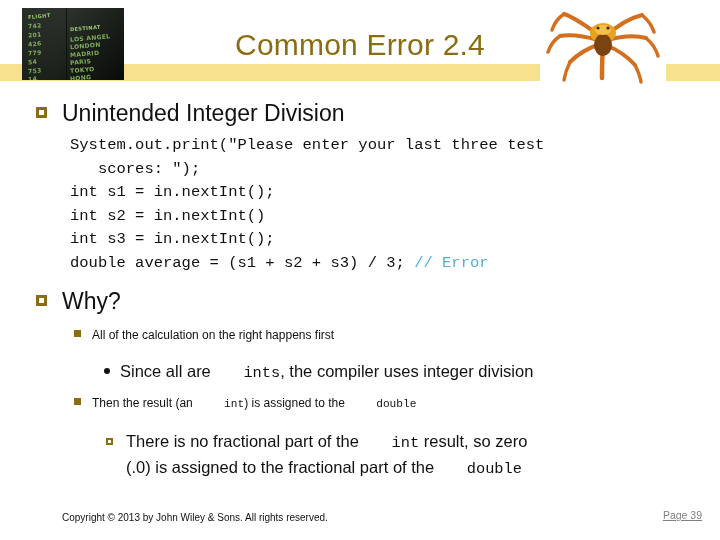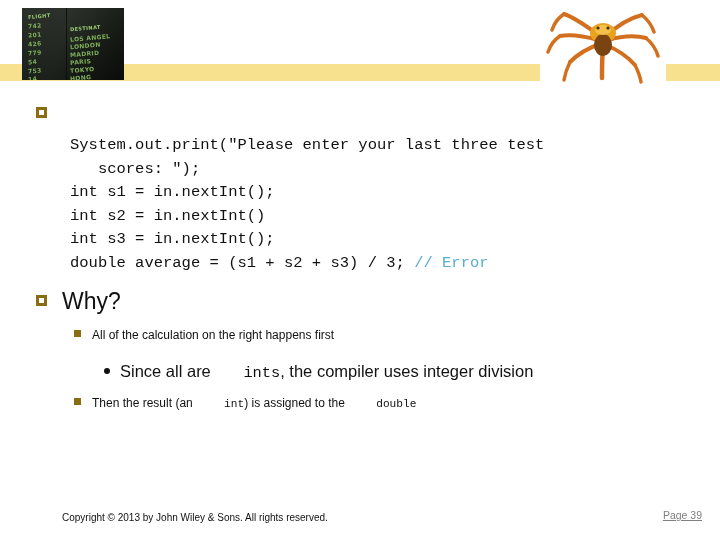--- a/index.html
+++ b/index.html
@@ -165,23 +165,24 @@
         <path d="M63 48 C62 58 62 68 62 78" stroke-width="4.5"></path>
       </g>
       <ellipse cx="63" cy="33" rx="13" ry="10" fill="#e8a220"></ellipse>
       <ellipse cx="63" cy="45" rx="9" ry="11" fill="#7a4412"></ellipse>
       <ellipse cx="63" cy="30" rx="8" ry="5" fill="#f3c14a"></ellipse>
       <circle cx="58" cy="28" r="1.6" fill="#4a2a08"></circle>
       <circle cx="68" cy="28" r="1.6" fill="#4a2a08"></circle>
     </svg>
   </div>
 
+  <div class="title">Common Error 2.4</div>
 
   <div class="lvl1" id="b1">
-    <span class="bul"></span>
+    <span class="bul"></span><span>Unintended Integer Division</span>
   </div>
 
   <div class="code"><span>System.out.print("Please enter your last three test</span>
 <span>   scores: ");</span>
 <span>int s1 = in.nextInt();</span>
 <span>int s2 = in.nextInt()</span>
 <span>int s3 = in.nextInt();</span>
 <span>double average = (s1 + s2 + s3) / 3; </span><span class="cmt">// Error</span></div>
 
   <div class="lvl1" id="b2">
@@ -193,17 +194,21 @@
   </div>
 
   <div class="lvl3" id="s1a">
     <span class="bul3"></span><span>Since all are </span><span class="mono">ints</span><span>, the compiler uses integer division</span>
   </div>
 
   <div class="lvl2" id="s2">
     <span class="bul2"></span><span>Then the result (an </span><span class="mono">int</span><span>) is assigned to the </span><span class="mono">double</span>
   </div>
 
+  <div class="lvl4" id="s2a">
+    <span class="bul4"></span><span>There is no fractional part of the </span><span class="mono">int</span><span> result, so zero</span>
+    <span class="cont"><span>(.0) is assigned to the fractional part of the </span><span class="mono">double</span></span>
+  </div>
 
   <div class="copyright">Copyright © 2013 by John Wiley &amp; Sons.  All rights reserved.</div>
   <div class="pagenum">Page 39</div>
 
 </div>
 
 </body></html>

